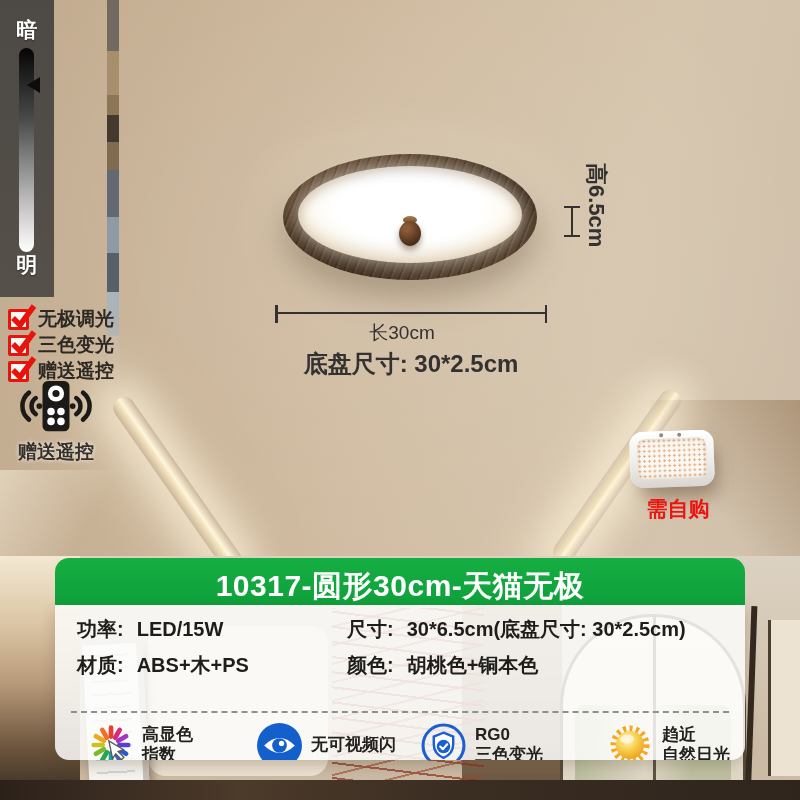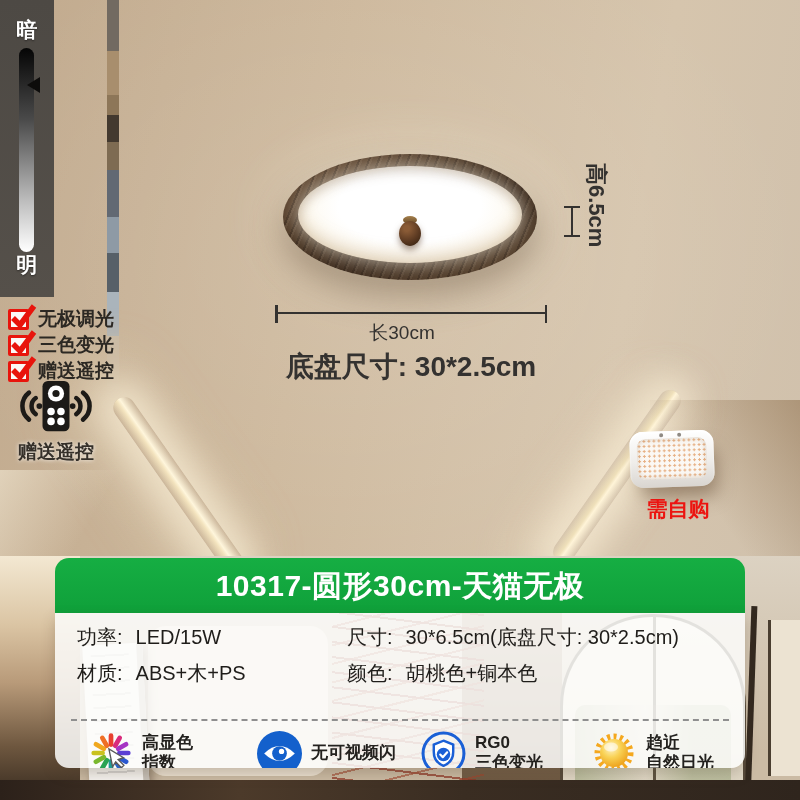--- a/index.html
+++ b/index.html
@@ -72,21 +72,21 @@
 
   
   .dim{color:#343230;}
   .dim-h-bracket{position:absolute;left:564px;top:206px;width:16px;height:27px;border-top:2.5px solid #343230;border-bottom:2.5px solid #343230;}
   .dim-h-bracket::before{content:"";position:absolute;left:6.5px;top:0;bottom:0;width:2.5px;background:#343230;}
   .dim-h-label{position:absolute;left:611px;top:163px;transform:rotate(90deg);transform-origin:0 0;font-size:22px;font-weight:700;white-space:nowrap;}
   .dim-w-line{position:absolute;left:275px;top:312px;width:272px;border-top:2.5px solid #343230;}
   .dim-w-line::before,.dim-w-line::after{content:"";position:absolute;top:-9px;width:2.5px;height:18px;background:#343230;}
   .dim-w-line::before{left:0;} .dim-w-line::after{right:0;}
   .dim-w-label{position:absolute;left:291px;top:320px;width:222px;text-align:center;font-size:19px;font-weight:400;}
-  .dim-base-label{position:absolute;left:255px;top:348px;width:312px;text-align:center;font-size:28px;font-weight:700;}
+  .dim-base-label{position:absolute;left:255px;top:348px;width:312px;text-align:center;font-size:24px;font-weight:700;}
 
   
   .speaker{position:absolute;left:630px;top:431px;width:84px;height:56px;border-radius:13px;transform:rotate(-2deg);
     background:linear-gradient(180deg,#ffffff,#efedea 55%,#d9d5d0 100%);
     box-shadow:6px 14px 18px -4px rgba(95,70,45,.5),inset 0 2px 2px #fff;}
   .speaker-grille{position:absolute;left:7px;right:7px;top:7px;bottom:8px;border-radius:9px;
     background-color:#fbf8f4;background-image:radial-gradient(#e7b185 1px,rgba(0,0,0,0) 1.4px);background-size:5px 5px;
     box-shadow:inset 0 0 6px rgba(150,120,90,.35);}
   .speaker-dots{position:absolute;left:30px;top:2px;width:4px;height:4px;border-radius:50%;background:#8f8a84;box-shadow:18px 0 0 #8f8a84;}
   .speaker-cap{position:absolute;left:588px;top:492px;width:180px;text-align:center;color:#ec1410;font-weight:700;}
@@ -108,30 +108,30 @@
     background:linear-gradient(180deg,#f4efe2,#e9e2d1 70%,#d8cfbc);}
   .room-arch::before{content:"";position:absolute;left:50%;top:0;bottom:0;width:3px;background:#55493a;}
   .room-arch::after{content:"";position:absolute;left:12px;right:12px;bottom:8px;height:90px;border-radius:10px;
     background:linear-gradient(90deg,rgba(154,167,124,.55),rgba(0,0,0,0) 45%,rgba(154,167,124,.5) 75%);}
   .room-arch-sliver{position:absolute;left:768px;top:64px;width:32px;height:156px;background:#ece3d2;border-left:3px solid #4a3e30;}
   .room-pole{position:absolute;left:748px;top:50px;width:6px;height:194px;background:#33291f;transform:rotate(2deg);}
   .room-floor{position:absolute;left:0;bottom:0;width:100%;height:20px;background:linear-gradient(90deg,#2c211a,#4c3a2a 30%,#3a2d22 58%,#2f251d);}
 
   
   .panel{position:absolute;left:55px;top:558px;width:690px;}
-  .banner{height:55px;border-radius:14px 14px 0 0;background:linear-gradient(180deg,#16ae43,#0fa03a);
+  .banner{height:47px;border-radius:14px 14px 0 0;background:linear-gradient(180deg,#16ae43,#0fa03a);
     color:#fff;text-align:center;font-size:30px;font-weight:700;line-height:55px;letter-spacing:.5px;}
   .panel-body{position:relative;height:155px;border-radius:0 0 14px 14px;background:rgba(253,253,251,.85);overflow:hidden;box-shadow:0 6px 14px rgba(80,60,40,.25);}
   .spec-grid{position:absolute;left:22px;top:11px;width:650px;display:grid;grid-template-columns:266px auto;column-gap:4px;row-gap:9px;}
-  .spec-cell{display:flex;align-items:baseline;font-size:20px;font-weight:400;color:#1f1d1a;white-space:nowrap;}
+  .spec-cell{display:flex;align-items:baseline;font-size:20px;font-weight:700;color:#1f1d1a;white-space:nowrap;}
   .spec-cell .sl{margin-right:13px;}
   .dash-sep{position:absolute;left:16px;right:16px;top:106px;border-top:2px dashed #8f8f8f;}
   .badge{position:absolute;top:115px;height:50px;display:flex;align-items:center;gap:9px;}
   .badge .btxt{font-size:17px;font-weight:700;color:#23211e;line-height:1.2;}
-  .badge-1{left:34px;} .badge-2{left:202px;} .badge-3{left:366px;} .badge-4{left:536px;}
+  .badge-1{left:34px;} .badge-2{left:202px;} .badge-3{left:366px;} .badge-4{left:552px;}
 </style>
 </head>
 <body>
 
 <div class="stage">
 
   <div class="dark-strip"></div>
   <div class="cove cove-left"></div>
   <div class="cove cove-right"></div>
   <div class="corner-shade-right"></div>

